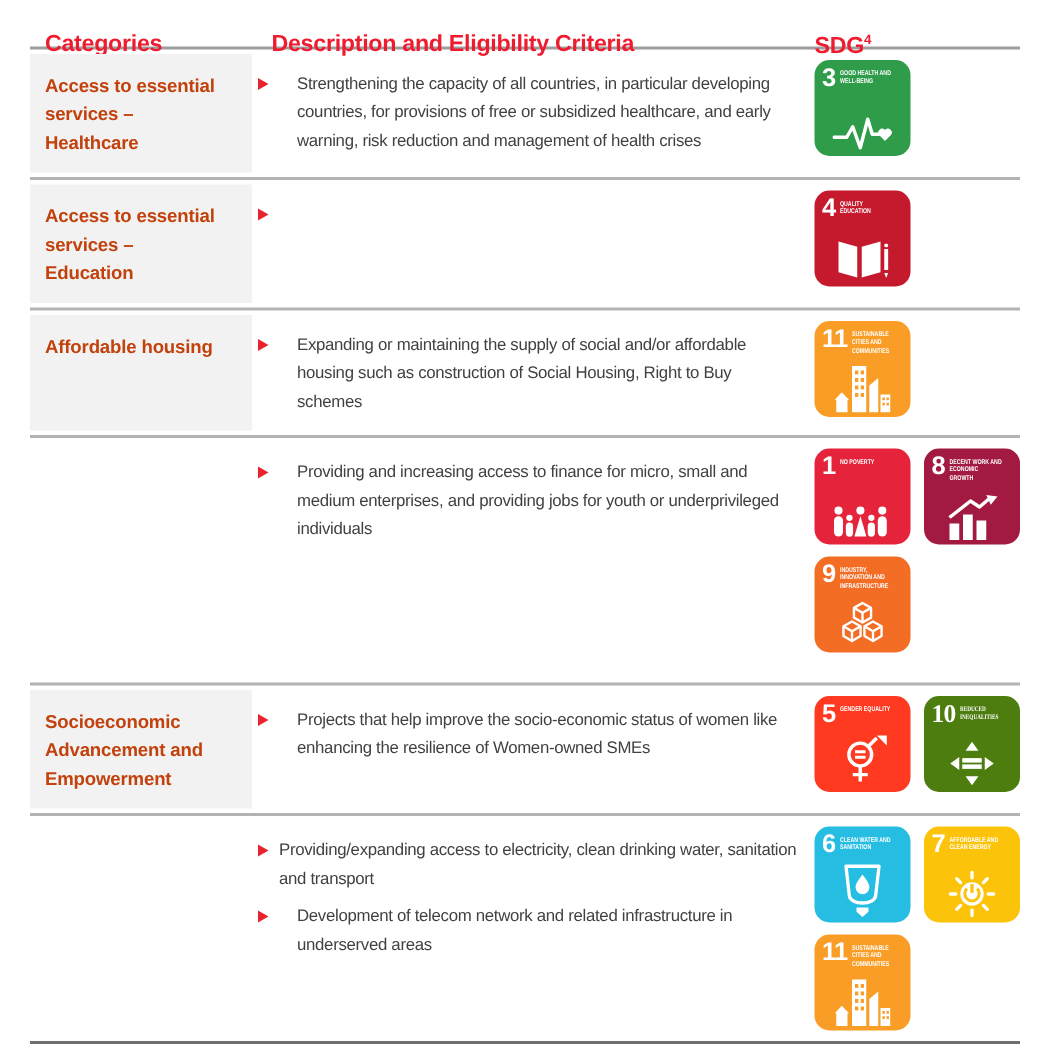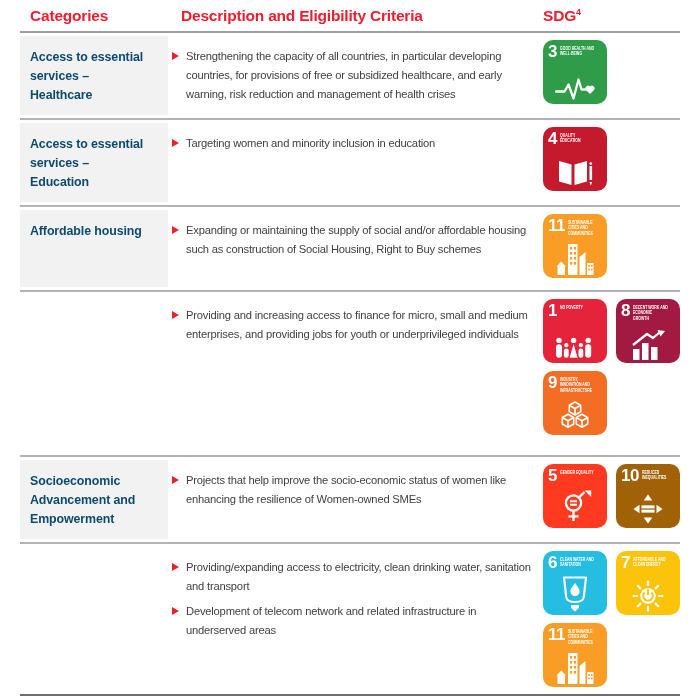--- a/index.html
+++ b/index.html
@@ -5,48 +5,48 @@
   * { margin:0; padding:0; box-sizing:border-box; }
   html, body {
     width:696px; height:696px; background:#ffffff;
     font-family:"Liberation Sans", sans-serif; overflow:hidden;
   }
   .doc { margin-left:20px; width:660px; }
 
   
   .hdr {
     display:grid; grid-template-columns:152px 371px 137px;
-    padding-top:7px; height:33px;
+    padding-top:21px; height:33px;
     border-bottom:2px solid #9e9e9e;
   }
   .hdr .h { color:#EE1C2E; font-weight:700; font-size:15.5px; letter-spacing:-0.2px; }
   .h-cat  { padding-left:10px; }
   .h-desc { padding-left:9px; }
   .hdr sup { font-size:9px; vertical-align:super; }
 
   
   .row {
     display:grid; grid-template-columns:148px 4px 360px 11px 137px;
     min-height:85px;
   }
   .tbody { border-bottom:3px solid #6E6E6E; }
   .row + .row { border-top:2px solid #B3B3B3; }
   .tbody .row:nth-child(2) { min-height:84px; }
   .tbody .row:nth-child(4) { min-height:165px; }
   .tbody .row:nth-child(6) { min-height:152px; }
 
   .cat { grid-column:1; background:#F2F2F2; margin:3px 0; padding:12px 10px 10px 10px; }
   .cat-text {
-    font-size:12.4px; font-weight:700; color:#0c4a6e;
+    font-size:12.4px; font-weight:700; color:#c2410c;
     line-height:19px; max-width:118px; letter-spacing:-0.1px;
   }
 
   .desc { grid-column:3; padding-top:14px; }
   .bullet { display:flex; margin-bottom:6px; }
-  .bullet:last-child { margin-bottom:0; }
+  .bullet:last-child { margin-bottom:0;gap:12px; }
   .tri {
     flex:none; width:0; height:0;
     border-left:7px solid #E8232D;
     border-top:4.5px solid transparent; border-bottom:4.5px solid transparent;
     margin:4.5px 7px 0 0;
   }
   .btxt { font-size:11.2px; color:#414141; line-height:19px; letter-spacing:-0.2px; max-width:346px; }
 
   .sdgs {
     grid-column:5; padding-top:7px; padding-bottom:6px;
@@ -113,21 +113,20 @@
 
   <div class="row">
     <div class="cat">
       <div class="cat-text">Access to essential services – Education</div>
     </div>
     <div></div>
     <div class="desc">
 
           <div class="bullet">
         <span class="tri"></span>
-        <span class="btxt">Targeting women and minority inclusion in education</span>
       </div>
         </div>
     <div></div>
     <div class="sdgs">
 
     <div class="tile" style="background: rgb(197, 25, 45); --tile: #C5192D;">
         <div class="thead">
           <span class="tnum">4</span>
           <span class="tlabel">QUALITY EDUCATION</span>
         </div>
@@ -296,21 +295,21 @@
                 <circle cx="15.5" cy="13" r="7.6" fill="none" stroke="#fff" stroke-width="2.3"></circle>
                 <line x1="12" y1="11.2" x2="19" y2="11.2" stroke="#fff" stroke-width="2"></line>
                 <line x1="12" y1="14.8" x2="19" y2="14.8" stroke="#fff" stroke-width="2"></line>
                 <line x1="15.5" y1="20.6" x2="15.5" y2="31" stroke="#fff" stroke-width="2.3"></line>
                 <line x1="10.5" y1="26.4" x2="20.5" y2="26.4" stroke="#fff" stroke-width="2.3"></line>
                 <line x1="20.8" y1="7.6" x2="26.5" y2="2" stroke="#fff" stroke-width="2.3"></line>
                 <path d="M26.6 0.4 L33.2 0.4 L33.2 7 Z" fill="#fff"></path>
               </svg>
             </div>
       </div>
-          <div class="tile" style="background: #a16207; --tile: #DD1367;">
+          <div class="tile" style="background: #4d7c0f; font-family: Liberation Serif, serif; --tile: #DD1367;">
         <div class="thead">
           <span class="tnum">10</span>
           <span class="tlabel">REDUCED INEQUALITIES</span>
         </div>
         <div class="ticon">
               <svg width="32" height="32" viewBox="0 0 32 32">
                 <g fill="#fff">
                   <rect x="9.5" y="12.4" width="13" height="3"></rect>
                   <rect x="9.5" y="16.6" width="13" height="3"></rect>
                   <path d="M16 1.5 L20.3 7.5 H11.7 Z"></path>

